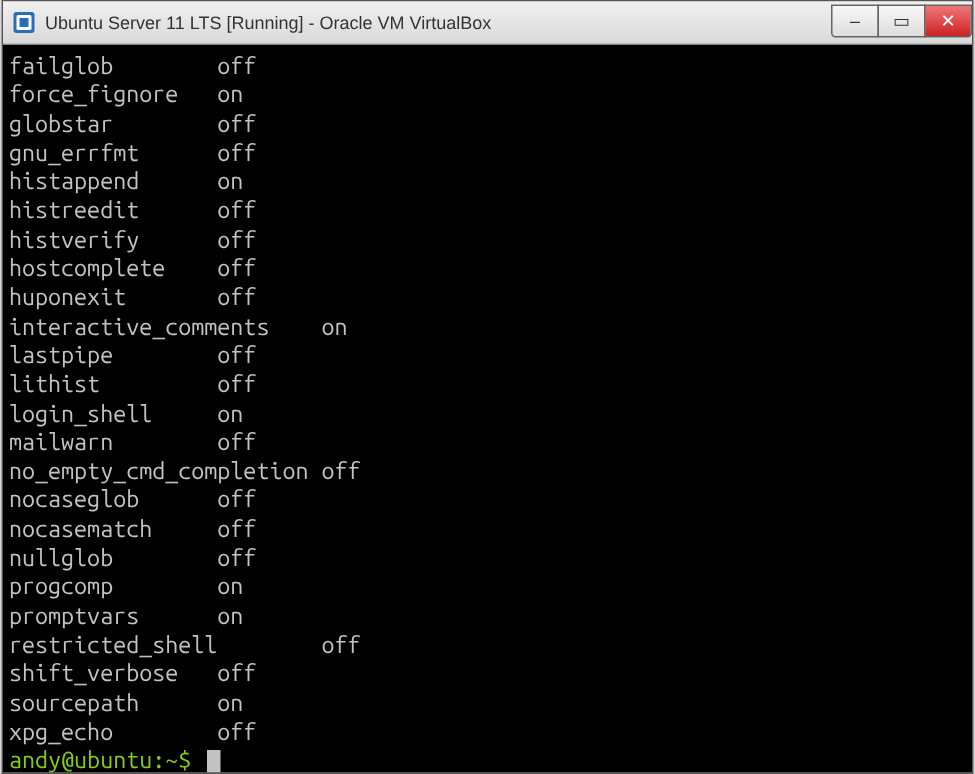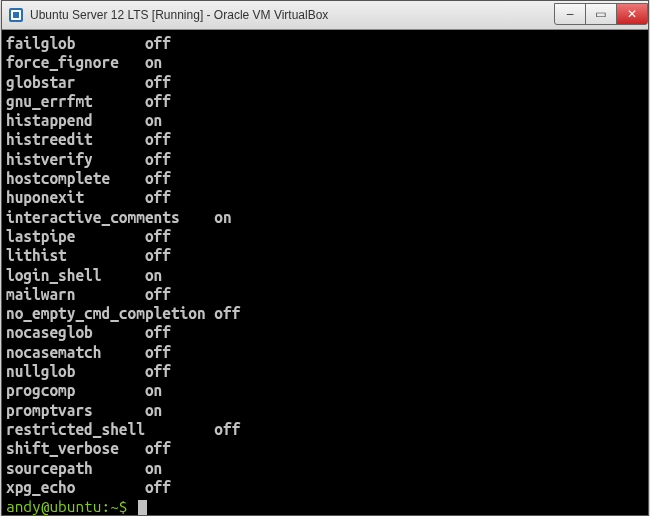--- a/index.html
+++ b/index.html
@@ -73,21 +73,21 @@
     background: #000;
     padding: 4px 4px;
     color: #ccc;
     font-family: "Ubuntu Mono", "DejaVu Sans Mono", "Courier New", monospace;
     font-size: 15.5px;
     line-height: 19.3px;
     overflow: hidden;
     white-space: pre;
   }
   .terminal .row { display: block; }
-  .opt { color: #c2c2c2; font-weight: bold; }
+  .opt { color: #c2c2c2; }
   .prompt { color: #84cc16; }
   .cursor {
     display: inline-block;
     width: 9px;
     height: 15px;
     background: #c2c2c2;
     vertical-align: text-bottom;
     margin-left: 2px;
   }
 </style>
@@ -96,21 +96,21 @@
 
 <div class="window">
   <div class="titlebar">
     <span class="icon">
       <svg viewBox="0 0 16 16" width="16" height="16">
         <rect x="1" y="1" width="14" height="14" rx="2" fill="#2a6fb0"></rect>
         <rect x="3" y="3" width="10" height="10" rx="1" fill="#fff"></rect>
         <rect x="5" y="5" width="6" height="6" fill="#2a6fb0"></rect>
       </svg>
     </span>
-    <span class="title">Ubuntu Server 12 LTS [Running] - Oracle VM VirtualBox</span>
+    <span class="title">Ubuntu Server 11 LTS [Running] - Oracle VM VirtualBox</span>
     <div class="win-controls">
       <div class="win-btn min">–</div>
       <div class="win-btn max">▭</div>
       <div class="win-btn close">✕</div>
     </div>
   </div>
 
   <div class="terminal" id="terminal"><span class="row opt">failglob        off</span><span class="row opt">force_fignore   on</span><span class="row opt">globstar        off</span><span class="row opt">gnu_errfmt      off</span><span class="row opt">histappend      on</span><span class="row opt">histreedit      off</span><span class="row opt">histverify      off</span><span class="row opt">hostcomplete    off</span><span class="row opt">huponexit       off</span><span class="row opt">interactive_comments    on</span><span class="row opt">lastpipe        off</span><span class="row opt">lithist         off</span><span class="row opt">login_shell     on</span><span class="row opt">mailwarn        off</span><span class="row opt">no_empty_cmd_completion off</span><span class="row opt">nocaseglob      off</span><span class="row opt">nocasematch     off</span><span class="row opt">nullglob        off</span><span class="row opt">progcomp        on</span><span class="row opt">promptvars      on</span><span class="row opt">restricted_shell        off</span><span class="row opt">shift_verbose   off</span><span class="row opt">sourcepath      on</span><span class="row opt">xpg_echo        off</span><span class="row prompt">andy@ubuntu:~$ <span class="cursor"></span></span></div>
 </div>
 

